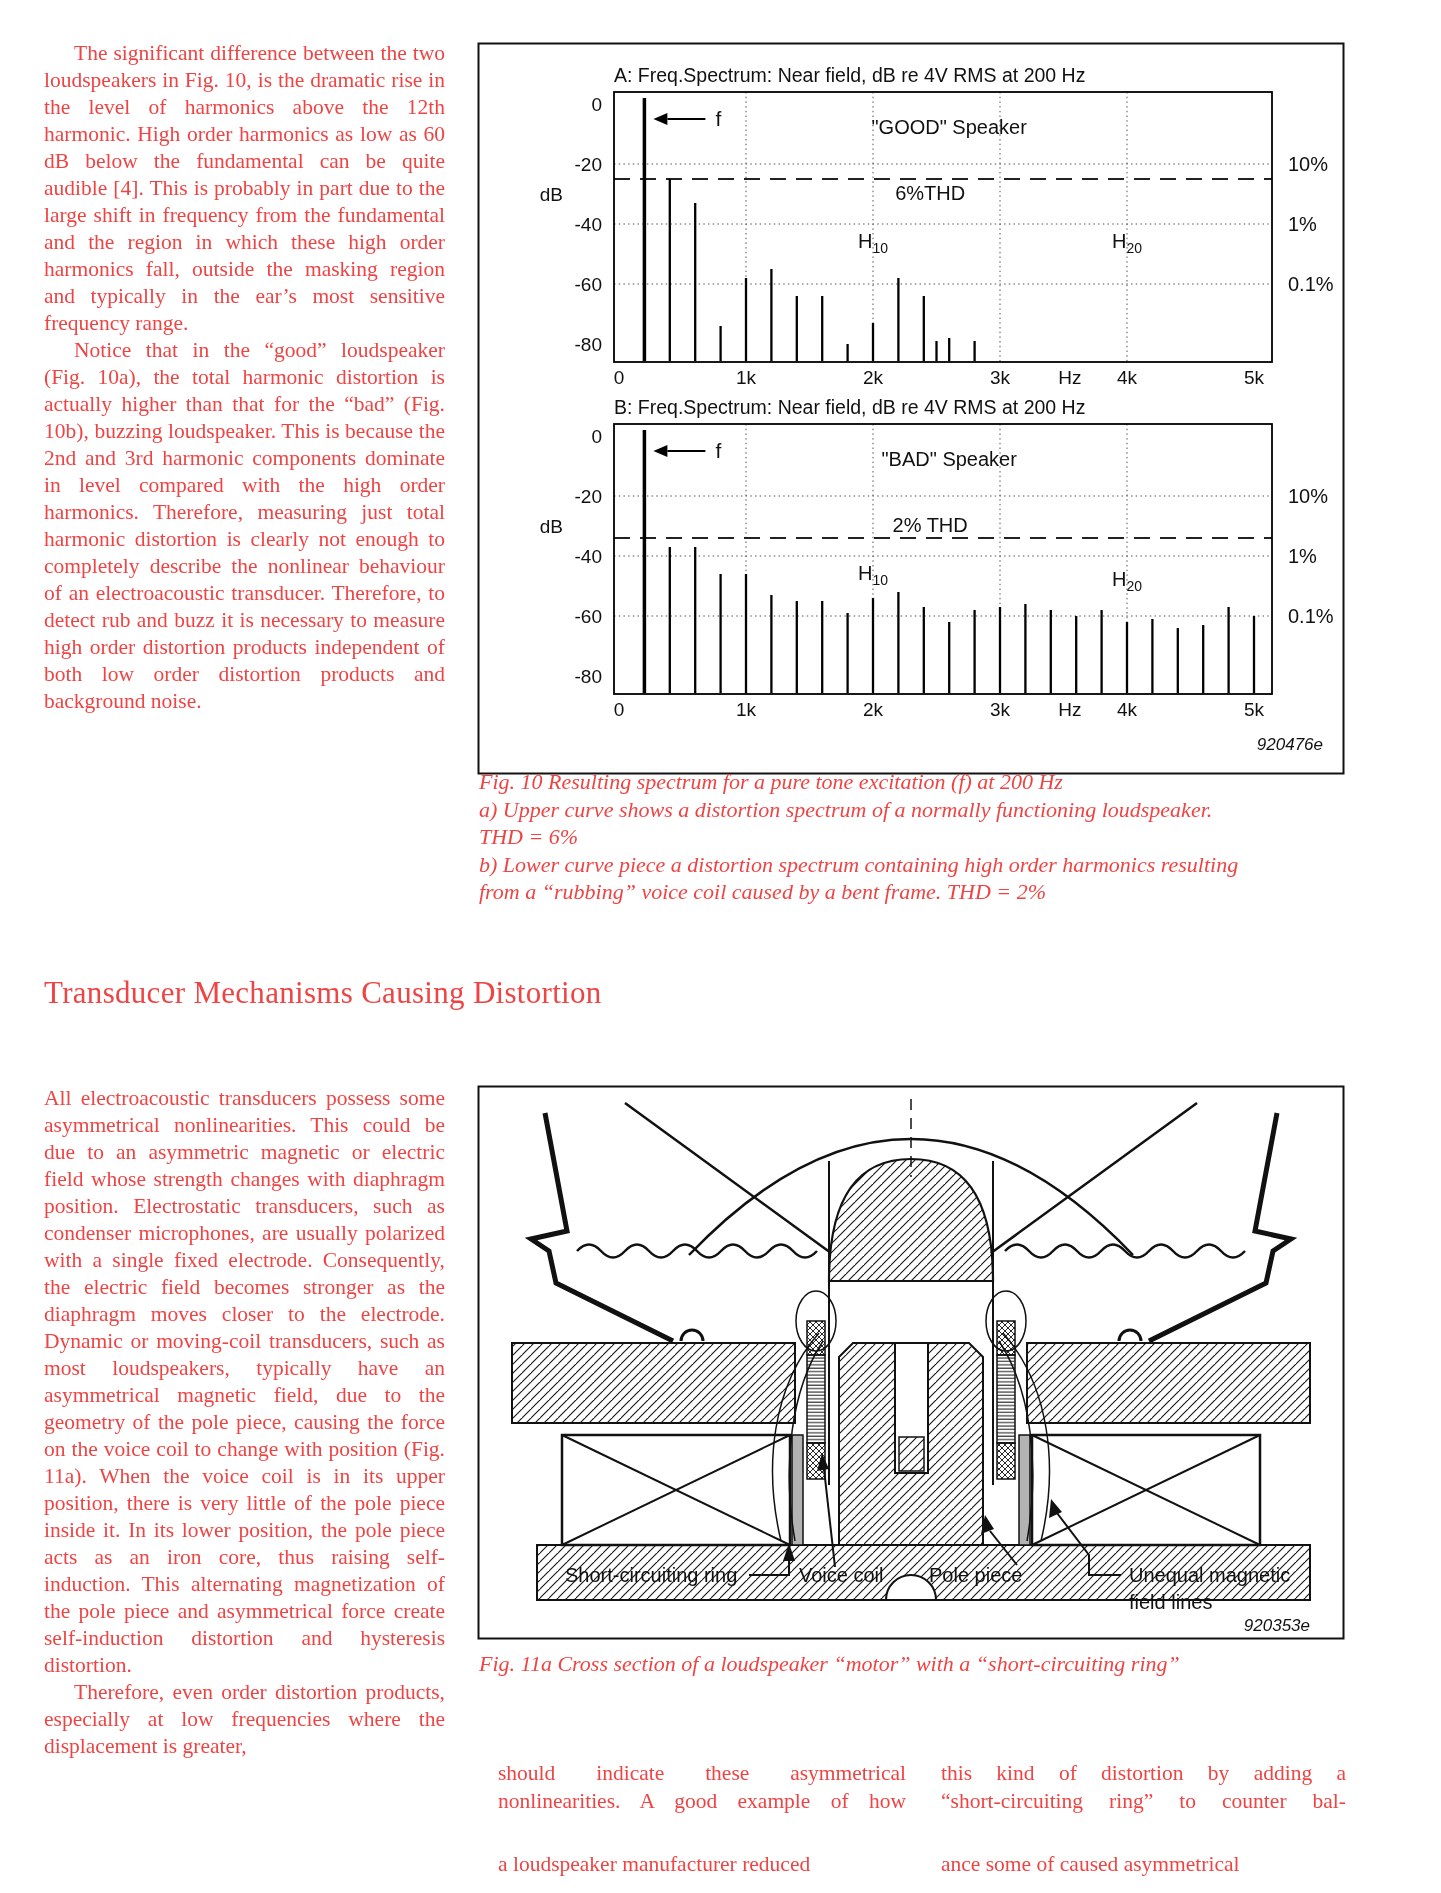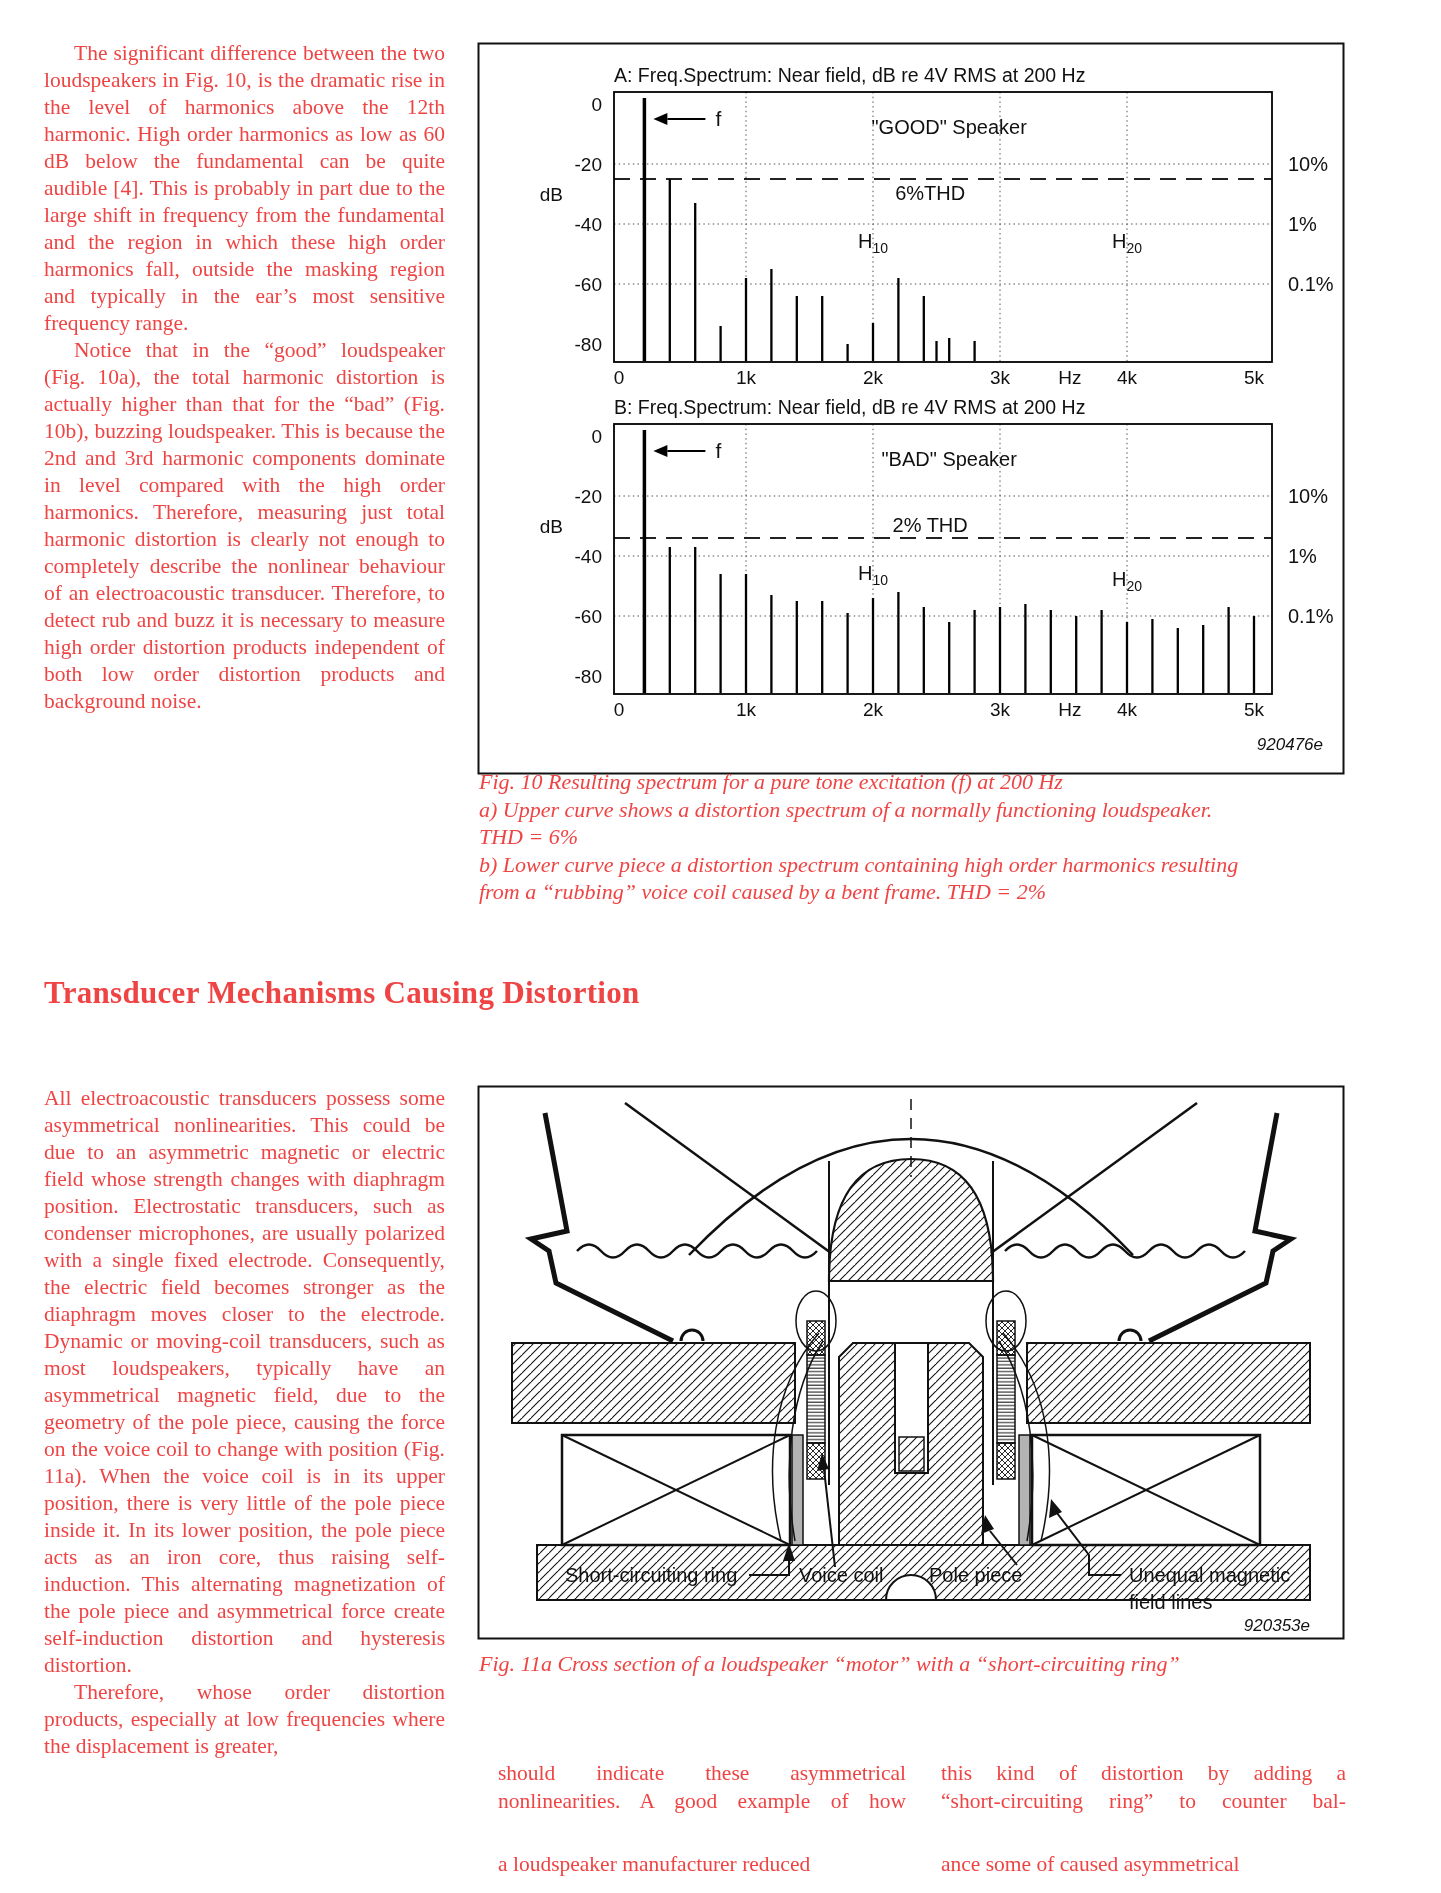--- a/index.html
+++ b/index.html
@@ -10,21 +10,21 @@
   .bodycol p.indent{text-indent:30px;}
   #col-top-left{left:44px;top:40px;width:401px;}
   #col-bot-left{left:44px;top:1085px;width:401px;}
   .figurebox{position:absolute;left:477px;}
   #fig10-wrap{top:42px;}
   #fig11-wrap{top:1085px;}
   .caption{position:absolute;left:479px;font-style:italic;font-size:22px;line-height:27.5px;}
   #fig10-caption{top:768px;width:760px;}
   #fig11-caption{top:1650px;width:800px;}
   #section-heading{position:absolute;left:44px;top:975px;margin:0;
-       font-size:31px;font-weight:bold;letter-spacing:0.3px;font-family:"Liberation Serif",serif;}
+       font-size:31px;font-weight:normal;letter-spacing:0.3px;font-family:"Liberation Serif",serif;}
   .botcol{position:absolute;top:1760px;font-size:21.5px;line-height:27.5px;}
   #col-bot-mid{left:498px;width:408px;}
   #col-bot-right{left:941px;width:405px;}
   .jline{text-align:justify;text-align-last:justify;}
   .jline.last{text-align-last:left;margin-top:36px;}
   svg text{fill:#111;}
 </style>
 </head>
 <body>
 
@@ -157,21 +157,21 @@
     <div>a) Upper curve shows a distortion spectrum of a normally functioning loudspeaker.</div>
     <div>THD = 6%</div>
     <div>b) Lower curve piece a distortion spectrum containing high order harmonics resulting</div>
     <div>from a “rubbing” voice coil caused by a bent frame. THD = 2%</div>
   </div>
 
   <h1 id="section-heading">Transducer Mechanisms Causing Distortion</h1>
 
   <div id="col-bot-left" class="bodycol">
     <p>All electroacoustic transducers possess some asymmetrical nonlinearities. This could be due to an asymmetric magnetic or electric field whose strength changes with diaphragm position. Electrostatic transducers, such as condenser microphones, are usually polarized with a single fixed electrode. Consequently, the electric field becomes stronger as the diaphragm moves closer to the electrode. Dynamic or moving-coil transducers, such as most loudspeakers, typically have an asymmetrical magnetic field, due to the geometry of the pole piece, causing the force on the voice coil to change with position (Fig. 11a). When the voice coil is in its upper position, there is very little of the pole piece inside it. In its lower position, the pole piece acts as an iron core, thus raising self-induction. This alternating magnetization of the pole piece and asymmetrical force create self-induction distortion and hysteresis distortion.</p>
-    <p class="indent">Therefore, whose order distortion products, especially at low frequencies where the displacement is greater,</p>
+    <p class="indent">Therefore, even order distortion products, especially at low frequencies where the displacement is greater,</p>
   </div>
 
   <div id="fig11-wrap" class="figurebox">
     <svg width="868" height="555" viewBox="0 0 868 555">
       <defs>
         <pattern id="diag" width="9" height="9" patternUnits="userSpaceOnUse">
           <path d="M-2,11 L11,-2" stroke="#111" stroke-width="1.1" fill="none"></path>
           <path d="M-2,2 L2,-2" stroke="#111" stroke-width="1.1" fill="none"></path>
         </pattern>
         <pattern id="xhatch" width="6" height="6" patternUnits="userSpaceOnUse">

